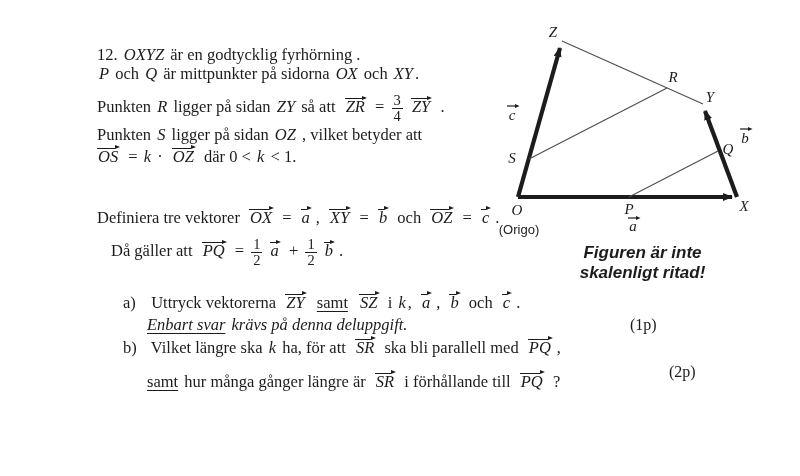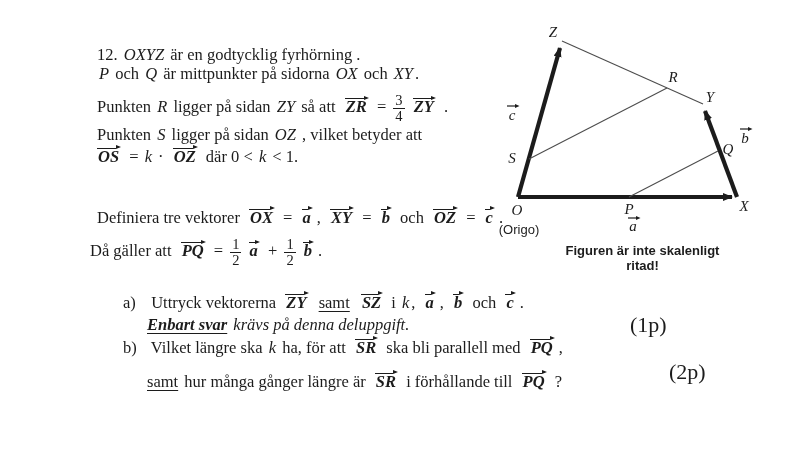--- a/index.html
+++ b/index.html
@@ -3,40 +3,40 @@
 <meta charset="utf-8">
 <style>
   html,body{margin:0;padding:0;}
   body{
     width:800px;height:476px;background:#ffffff;
     font-family:"Liberation Serif",serif;color:#1c1c1c;
     position:relative;overflow:hidden;
   }
   .line{position:absolute;white-space:nowrap;font-size:16.5px;line-height:20px;}
   .m{font-style:italic;margin:0 2px;}
-  .vec{font-style:italic;position:relative;display:inline-block;margin:0 5px;padding:0 1px;font-weight:bold;}
+  .vec{font-style:italic;position:relative;display:inline-block;margin:0 5px;padding:0 1px;}
   .vec::before{content:"";position:absolute;left:0;right:4px;top:1px;border-top:1.3px solid #1c1c1c;}
   .vec::after{content:"";position:absolute;right:-1px;top:-1.7px;width:0;height:0;
     border-left:5.5px solid #1c1c1c;border-top:2.8px solid transparent;border-bottom:2.8px solid transparent;}
   .frac{display:inline-block;vertical-align:middle;text-align:center;font-size:14.5px;line-height:15px;margin:0 3px;}
   .frac .fn{display:block;border-bottom:1.2px solid #1c1c1c;padding:0 2px;}
   .frac .fd{display:block;padding:0 2px;}
   .u{text-decoration:underline;text-underline-offset:2.5px;margin:8px 2px;}
   .it{font-style:italic;}
   .qlabel{display:inline-block;width:24px;}
-  .pts{position:absolute;white-space:nowrap;font-size:22px;line-height:20px;}
+  .pts{position:absolute;white-space:nowrap;font-size:16px;line-height:20px;}
   .fig{position:absolute;left:495px;top:25px;}
   .fig .thick{stroke:#1c1c1c;stroke-width:4.2;fill:none;stroke-linecap:butt;}
   .fig .thin{stroke:#4d4d4d;stroke-width:1.1;fill:none;}
   .fig .veclet{stroke:#1c1c1c;stroke-width:1.2;fill:none;}
   .fig .vechead{fill:#1c1c1c;stroke:none;}
   .fig text.lab{font-family:"Liberation Serif",serif;font-style:italic;font-size:15px;fill:#1c1c1c;}
   .fig text.sans{font-family:"Liberation Sans",sans-serif;font-style:normal;font-size:13px;fill:#1c1c1c;}
   .caption{position:absolute;left:550px;top:243px;width:185px;text-align:center;
-    font-family:"Liberation Sans",sans-serif;font-weight:bold;font-size:13px;color:#1c1c1c;}
+    font-family:"Liberation Sans",sans-serif;font-style:italic;font-weight:bold;font-size:17px;color:#1c1c1c;}
 </style>
 </head>
 <body>
 
 <div>
 
   <div class="line" style="left:97px;top:45px;">
     <span style="margin-right:0;">12.</span>
     <span class="m">OXYZ</span>
     <span>är en godtycklig fyrhörning .</span>
@@ -95,21 +95,21 @@
     <span class="vec">a</span><span>,</span>
     <span class="vec">XY</span>
     <span>=</span>
     <span class="vec">b</span>
     <span>och</span>
     <span class="vec">OZ</span>
     <span>=</span>
     <span class="vec">c</span><span>.</span>
   </div>
 
-  <div class="line" style="left:90px;top:237px;">
+  <div class="line" style="left:111px;top:237px;">
     <span>Då gäller att</span>
     <span class="vec">PQ</span>
     <span>=</span>
     <span class="frac">
       <span class="fn">1</span>
       <span class="fd">2</span>
     </span>
     <span class="vec" style="margin-left:0;">a</span>
     <span>+</span>
     <span class="frac">
@@ -126,21 +126,21 @@
     <span class="u">samt</span>
     <span class="vec">SZ</span>
     <span>i</span>
     <span class="m">k</span><span>,</span>
     <span class="vec">a</span><span>,</span>
     <span class="vec">b</span>
     <span>och</span>
     <span class="vec">c</span><span>.</span>
   </div>
   <div class="line it" style="left:147px;top:315px;">
-    <span class="u" style="margin-left:0;font-weight:bold;">Enbart svar</span>
+    <span class="u" style="margin-left:0;">Enbart svar</span>
     <span>krävs på denna deluppgift.</span>
   </div>
   <div class="pts" style="left:630px;top:315px;">(1p)</div>
 
   <div class="line" style="left:123px;top:338px;">
     <span class="qlabel">b)</span>
     <span>Vilket längre ska</span>
     <span class="m">k</span>
     <span>ha, för att</span>
     <span class="vec">SR</span>

